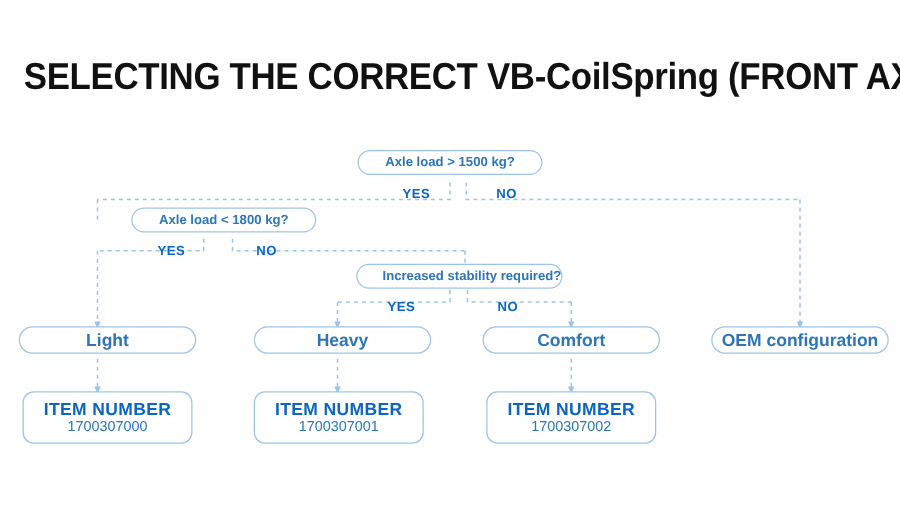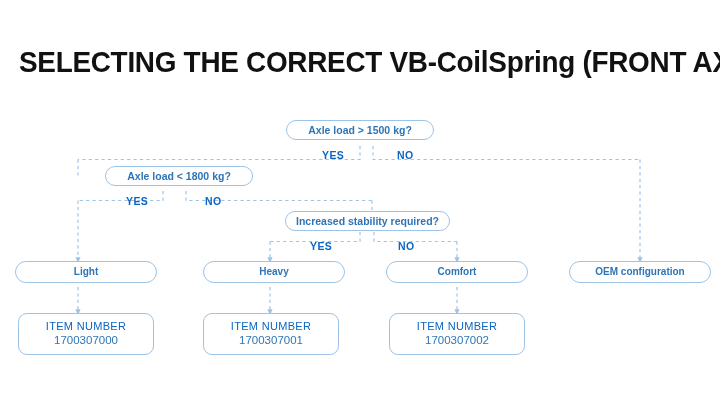--- a/index.html
+++ b/index.html
@@ -60,39 +60,39 @@
     line-height: 1;
     white-space: nowrap;
     font-weight: bold;
   }
   .pill.decision {
     height: 20px;
     font-size: 10.5px;
   }
   .pill.result {
     height: 22px;
-    font-size: 10px;
+    font-size: 14px;
   }
 
   .itembox {
     position: absolute;
     box-sizing: border-box;
     border: 1px solid #9dc3e6;
     border-radius: 9px;
     background: #ffffff;
     display: flex;
     flex-direction: column;
     align-items: center;
     justify-content: center;
     gap: 3px;
   }
   .itembox .it-label {
     color: #0a66c2;
-    font-weight: 400;
-    font-size: 11px;
+    font-weight: 700;
+    font-size: 14px;
     letter-spacing: 0.3px;
     line-height: 1;
   }
   .itembox .it-value {
     color: #2e75b6;
     font-size: 11.5px;
     line-height: 1;
   }
 
   
@@ -153,21 +153,21 @@
   </div>
   <div class="branch" style="left:322px; top:138px;">YES</div>
   <div class="branch" style="left:397px; top:138px;">NO</div>
 
   <div class="pill decision" style="left:105px; top:166px; width:148px;">
     <span>Axle load &lt; 1800 kg?</span>
   </div>
   <div class="branch" style="left:126px; top:184px;">YES</div>
   <div class="branch" style="left:205px; top:184px;">NO</div>
 
-  <div class="pill decision" style="left:285px; top:211px; width:165px;">
+  <div class="pill decision" style="left:285px; top:211px; width:165px;justify-content:flex-end;">
     <span>Increased stability required?</span>
   </div>
   <div class="branch" style="left:310px; top:229px;">YES</div>
   <div class="branch" style="left:398px; top:229px;">NO</div>
 
   <div class="pill result" style="left:15px; top:261px; width:142px;">
     <span>Light</span>
   </div>
   <div class="pill result" style="left:203px; top:261px; width:142px;">
     <span>Heavy</span>

